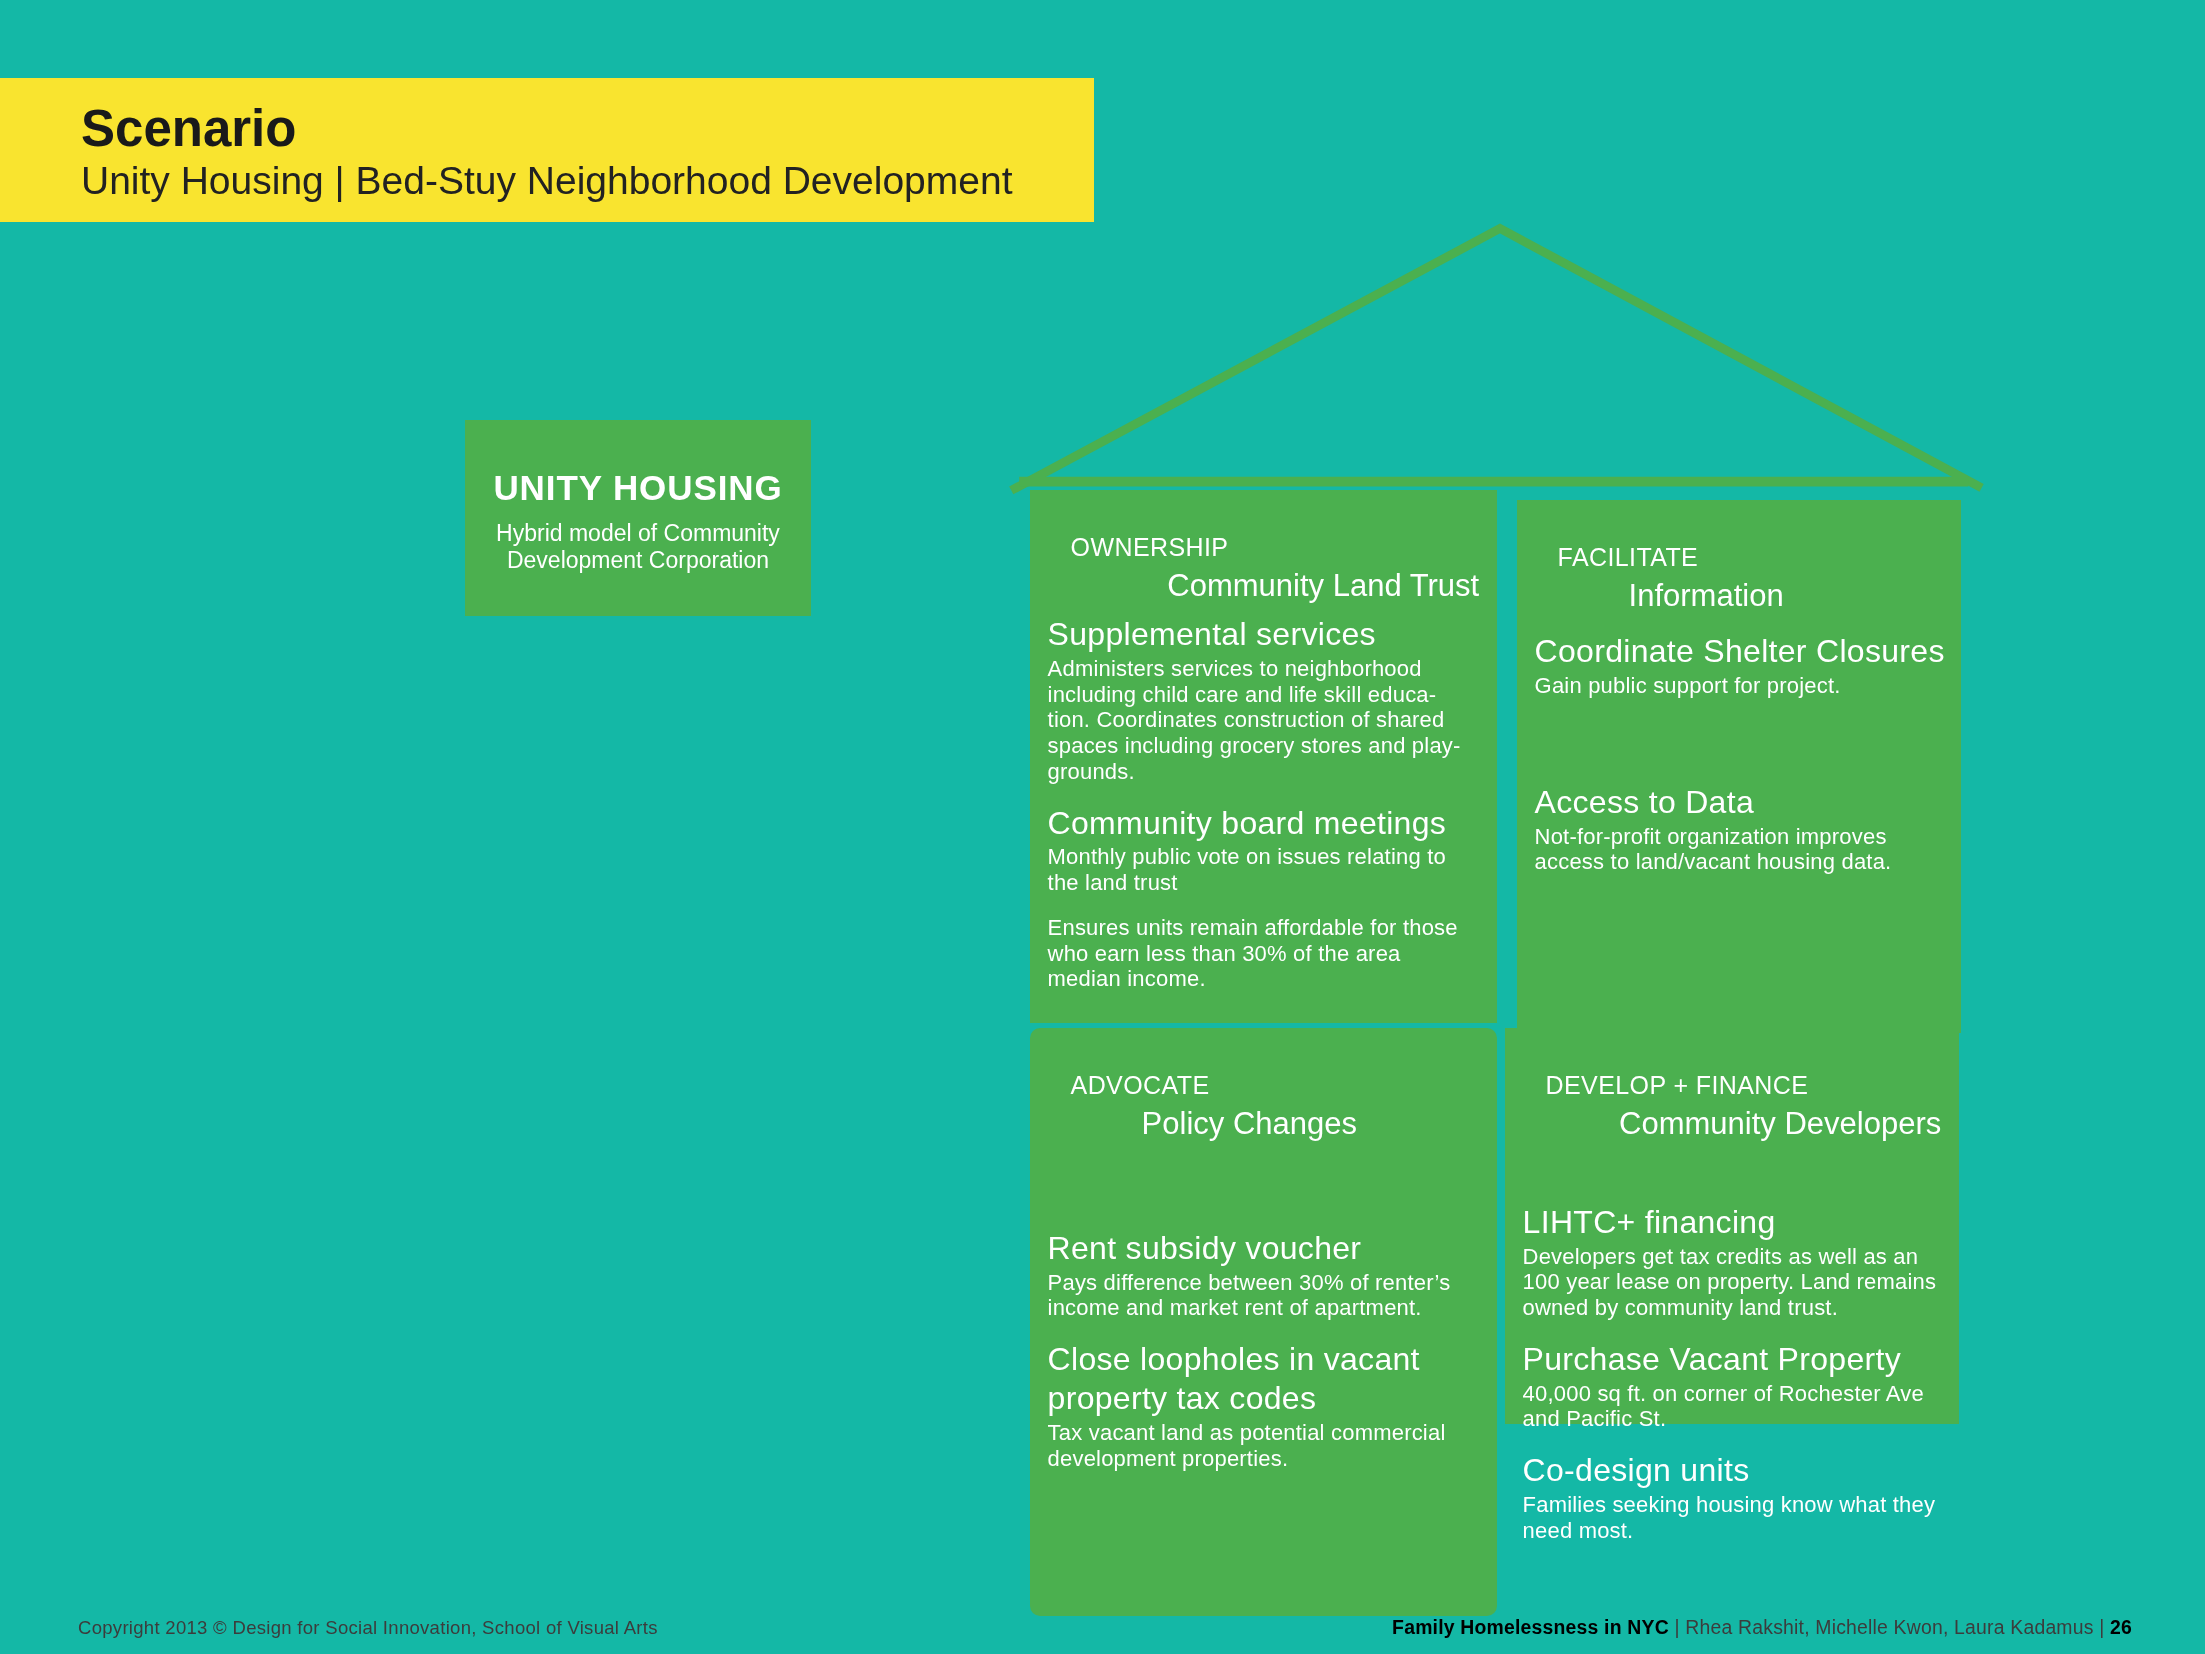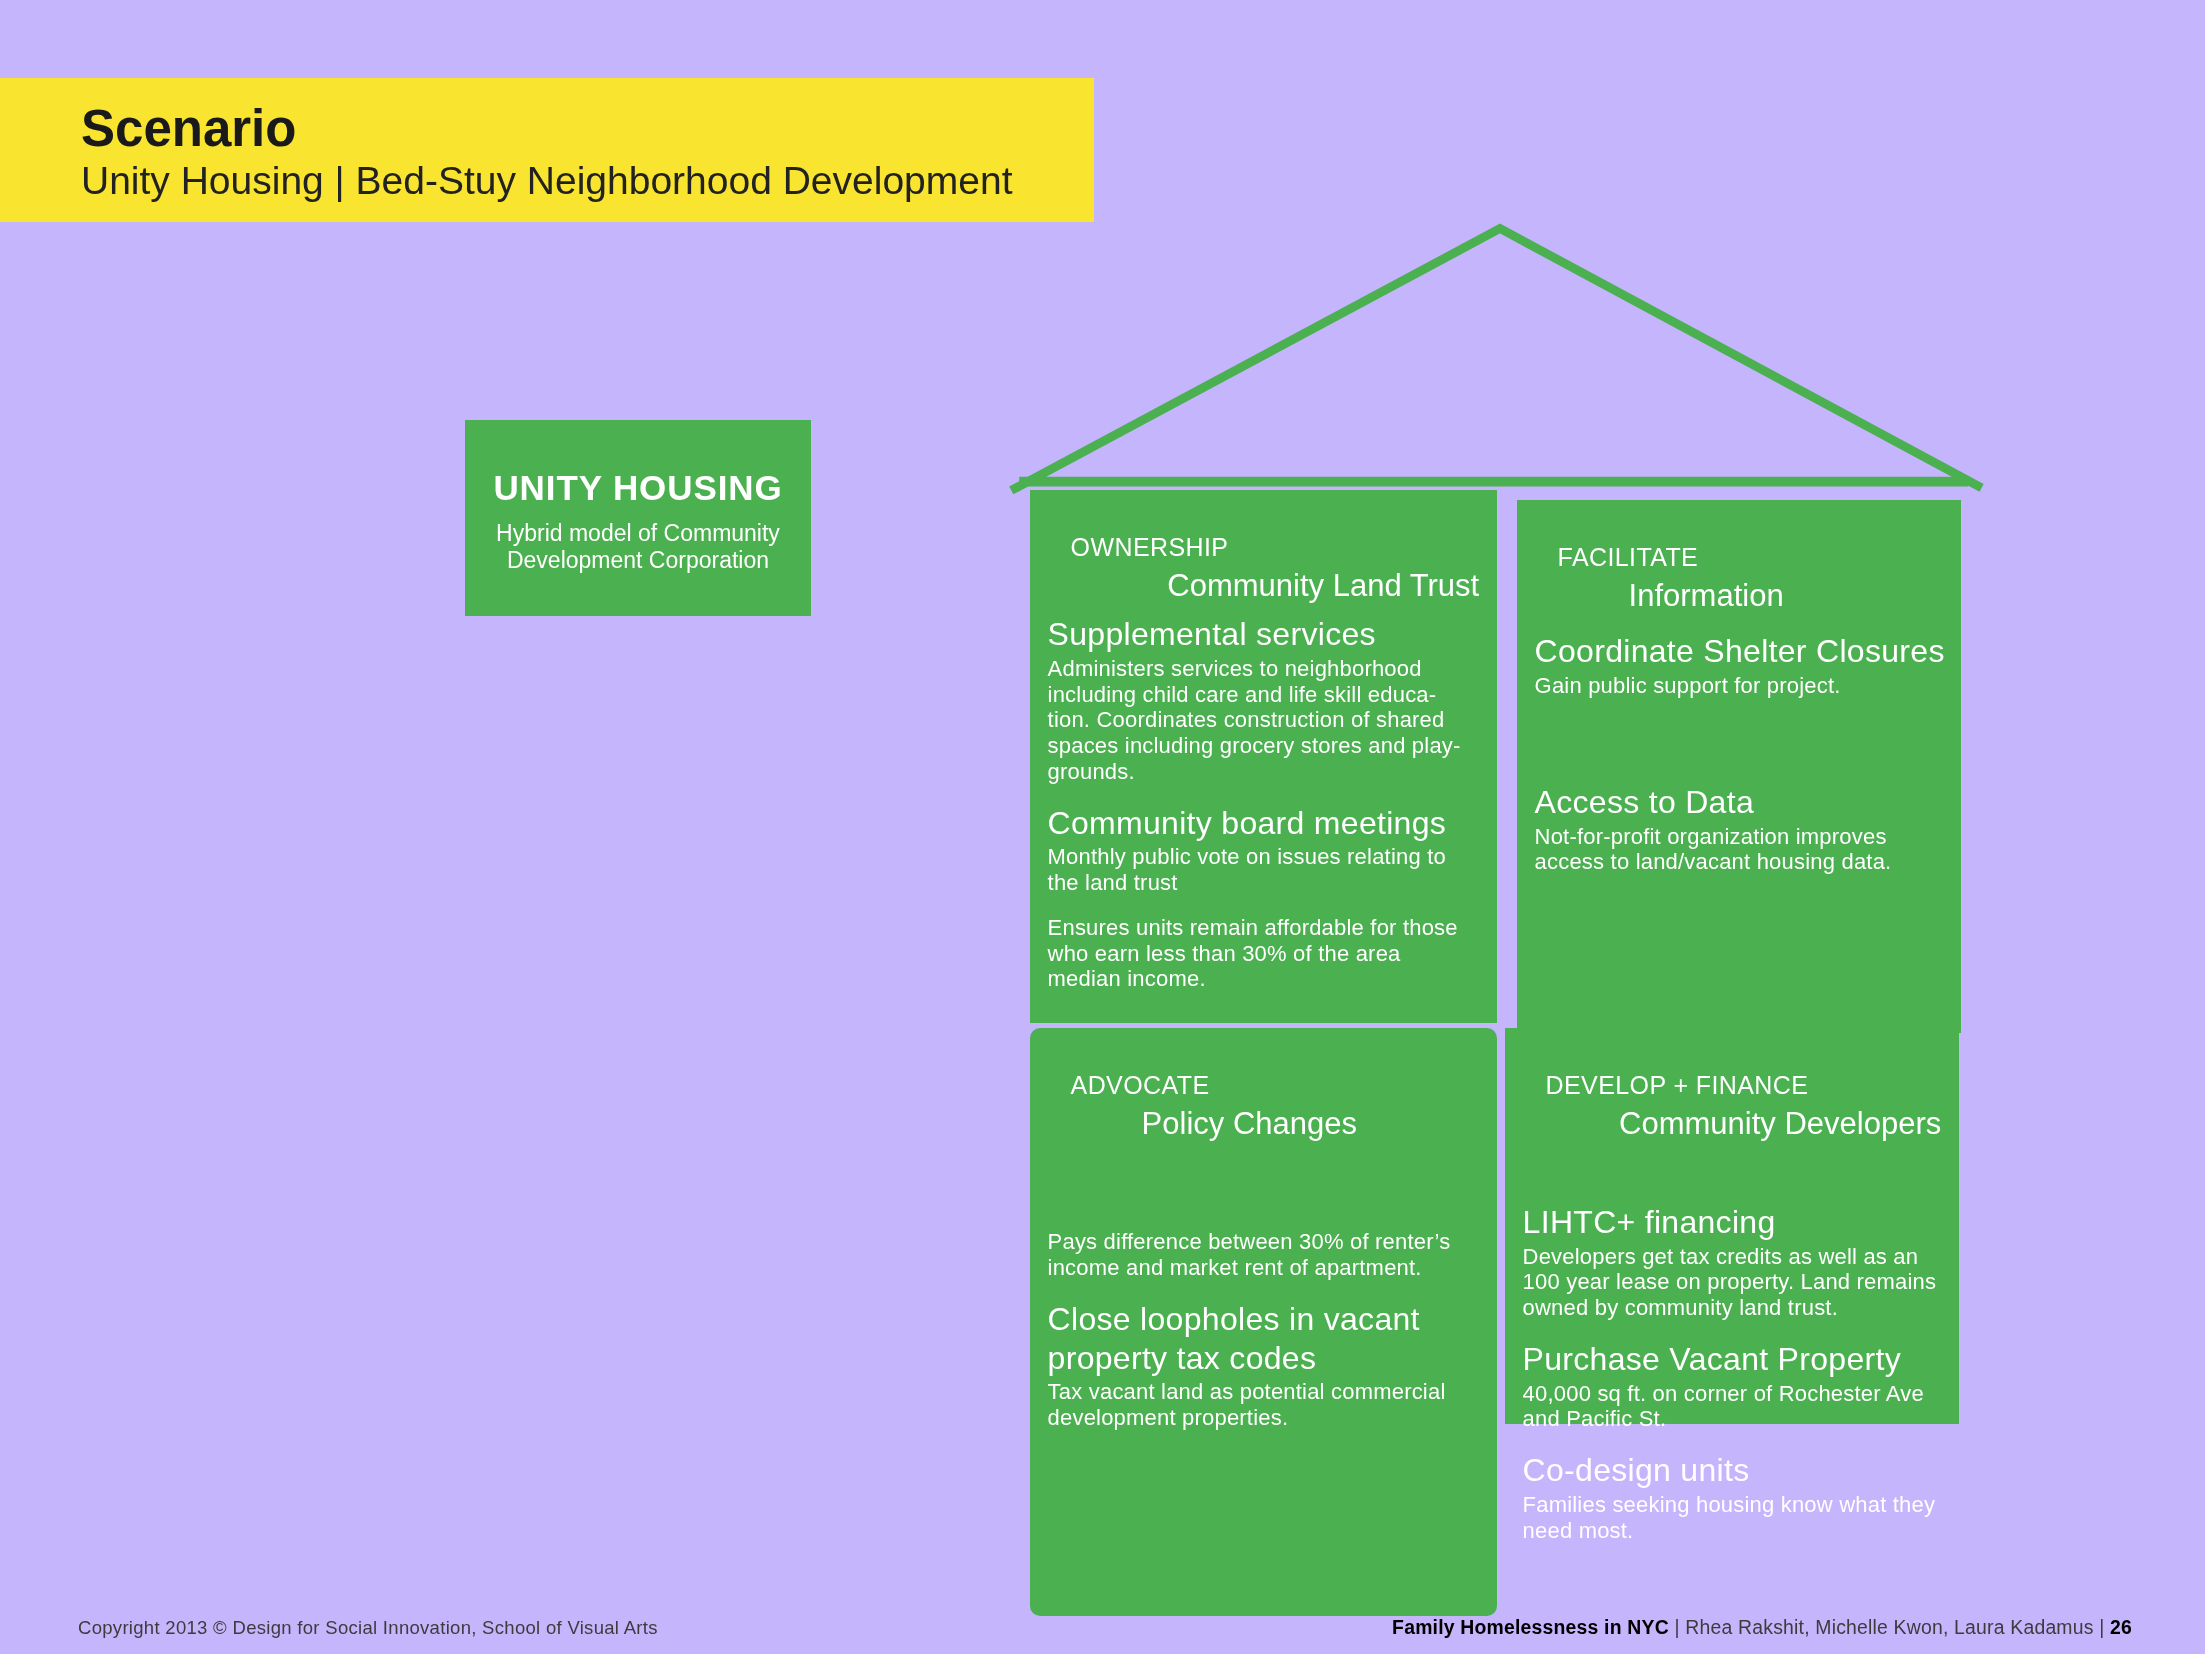--- a/index.html
+++ b/index.html
@@ -2,21 +2,21 @@
 <html style="--green: #4BB04F; --yellow: #F9E42F;font-size:14px"><head>
 <meta charset="utf-8">
 <title>Scenario — Unity Housing</title>
 <style>
   :root{
     --green:#4BB04F;
     --yellow:#F9E42F;
   }
   html,body{margin:0;padding:0;background:#fff;}
   .slide{
-    position:relative;width:2206px;height:1654px;background:#c4b5fd;
+    position:relative;width:2206px;height:1654px;background:#14b8a6;
     font-family:"Liberation Sans", sans-serif;overflow:hidden;
   }
   .preline{white-space:pre-line;}
 
   
   .header{
     position:absolute;left:0;top:78px;width:1094px;height:144px;
     background:var(--yellow);box-sizing:border-box;
     padding:23px 0 0 81px;color:#1a1a1a;
   }
@@ -125,20 +125,21 @@
       <div class="s-head">Access to Data</div>
       <div class="s-body preline">Not-for-profit organization improves
 access to land/vacant housing data.</div>
     </div>
   </section>
 
   <section class="quad" id="quad-advocate">
     <h2 class="q-title">ADVOCATE</h2>
     <div class="q-sub indent">Policy Changes</div>
     <div class="section mt-xl">
+      <div class="s-head">Rent subsidy voucher</div>
       <div class="s-body preline">Pays difference between 30% of renter’s
 income and market rent of apartment.</div>
     </div>
     <div class="section">
       <div class="s-head preline">Close loopholes in vacant
 property tax codes</div>
       <div class="s-body preline">Tax vacant land as potential commercial
 development properties.</div>
     </div>
   </section>

